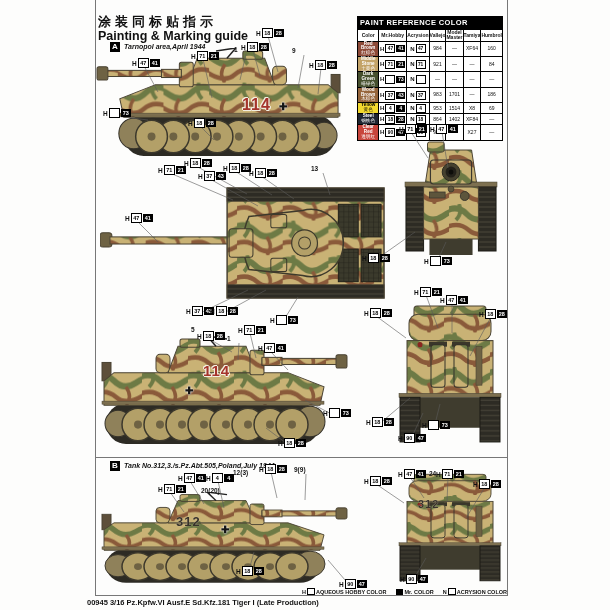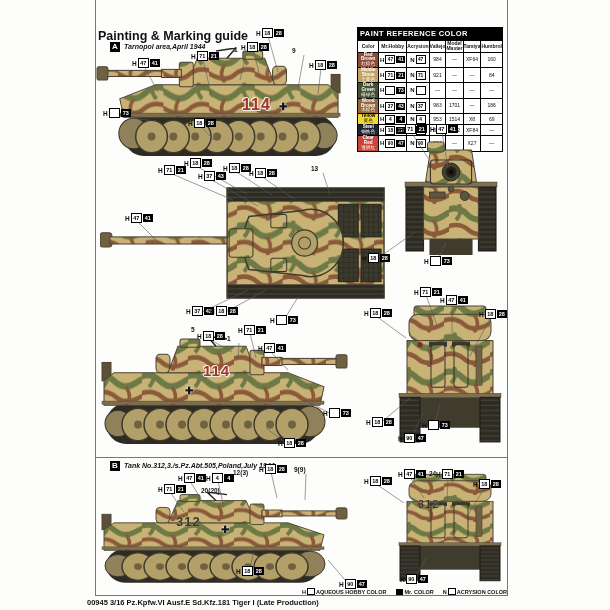--- a/index.html
+++ b/index.html
@@ -7,21 +7,21 @@
         font-family:"Liberation Sans",sans-serif;color:#111;}
   .vline{position:absolute;top:0;width:1px;height:596px;background:#777;}
   .hline{position:absolute;height:1px;background:#777;}
   
   #title-cn{position:absolute;left:98px;top:13px;font-size:13px;font-weight:bold;letter-spacing:4px;}
   #title-en{position:absolute;left:98px;top:29px;font-size:12.5px;font-weight:bold;}
   .sec-label{position:absolute;width:10px;height:10px;background:#000;color:#fff;font-size:8px;
              font-weight:bold;text-align:center;line-height:10px;}
   .sec-caption{position:absolute;font-size:7px;font-weight:bold;font-style:italic;}
   
-  #paint-table{position:absolute;left:357px;top:27px;width:146px;}
+  #paint-table{position:absolute;left:357px;top:16px;width:146px;}
   #pt-title{background:#000;color:#fff;font-size:7.5px;font-weight:bold;padding:2px 3px;letter-spacing:.4px;}
   #pt-grid{border-collapse:collapse;width:100%;background:#fff;}
   #pt-grid th,#pt-grid td{border:1px solid #000;font-size:5px;text-align:center;padding:0;height:10px;line-height:1.05;}
   #pt-grid th{font-weight:bold;font-size:5px;}
   .sw-en{font-size:4.6px;font-weight:bold;}
   .sw-cn{font-size:4.6px;}
   .hobby-cell{display:flex;align-items:center;justify-content:center;gap:1px;}
   .bw{display:inline-block;min-width:8px;height:7px;border:.7px solid #000;background:#fff;color:#000;
       font-size:4.8px;font-weight:bold;line-height:7px;text-align:center;}
   .bb{display:inline-block;min-width:9px;height:7px;background:#000;color:#fff;
@@ -165,20 +165,21 @@
         <rect x="172" y="71" width="16" height="13" rx="2" fill="none" stroke="#3e3a2c"></rect>
       </g>
     </defs>
   </svg>
 
   <div class="vline" style="left:95px"></div>
   <div class="vline" style="left:507px"></div>
   <div class="hline" style="left:95px;top:457px;width:412px"></div>
   <div class="hline" style="left:95px;top:595px;width:413px"></div>
 
+  <div id="title-cn">涂装同标贴指示</div>
   <div id="title-en">Painting &amp; Marking guide</div>
 
   <div class="sec-label" style="left:110px;top:42px">A</div>
   <div class="sec-caption" style="left:124px;top:43px">Tarnopol area,April 1944</div>
   <div class="sec-label" style="left:110px;top:461px">B</div>
   <div class="sec-caption" style="left:124px;top:462px">Tank No.312,3./s.Pz.Abt.505,Poland,July 1944</div>
 
   <div id="paint-table">
     <div id="pt-title">PAINT  REFERENCE COLOR</div>
     <table id="pt-grid">

